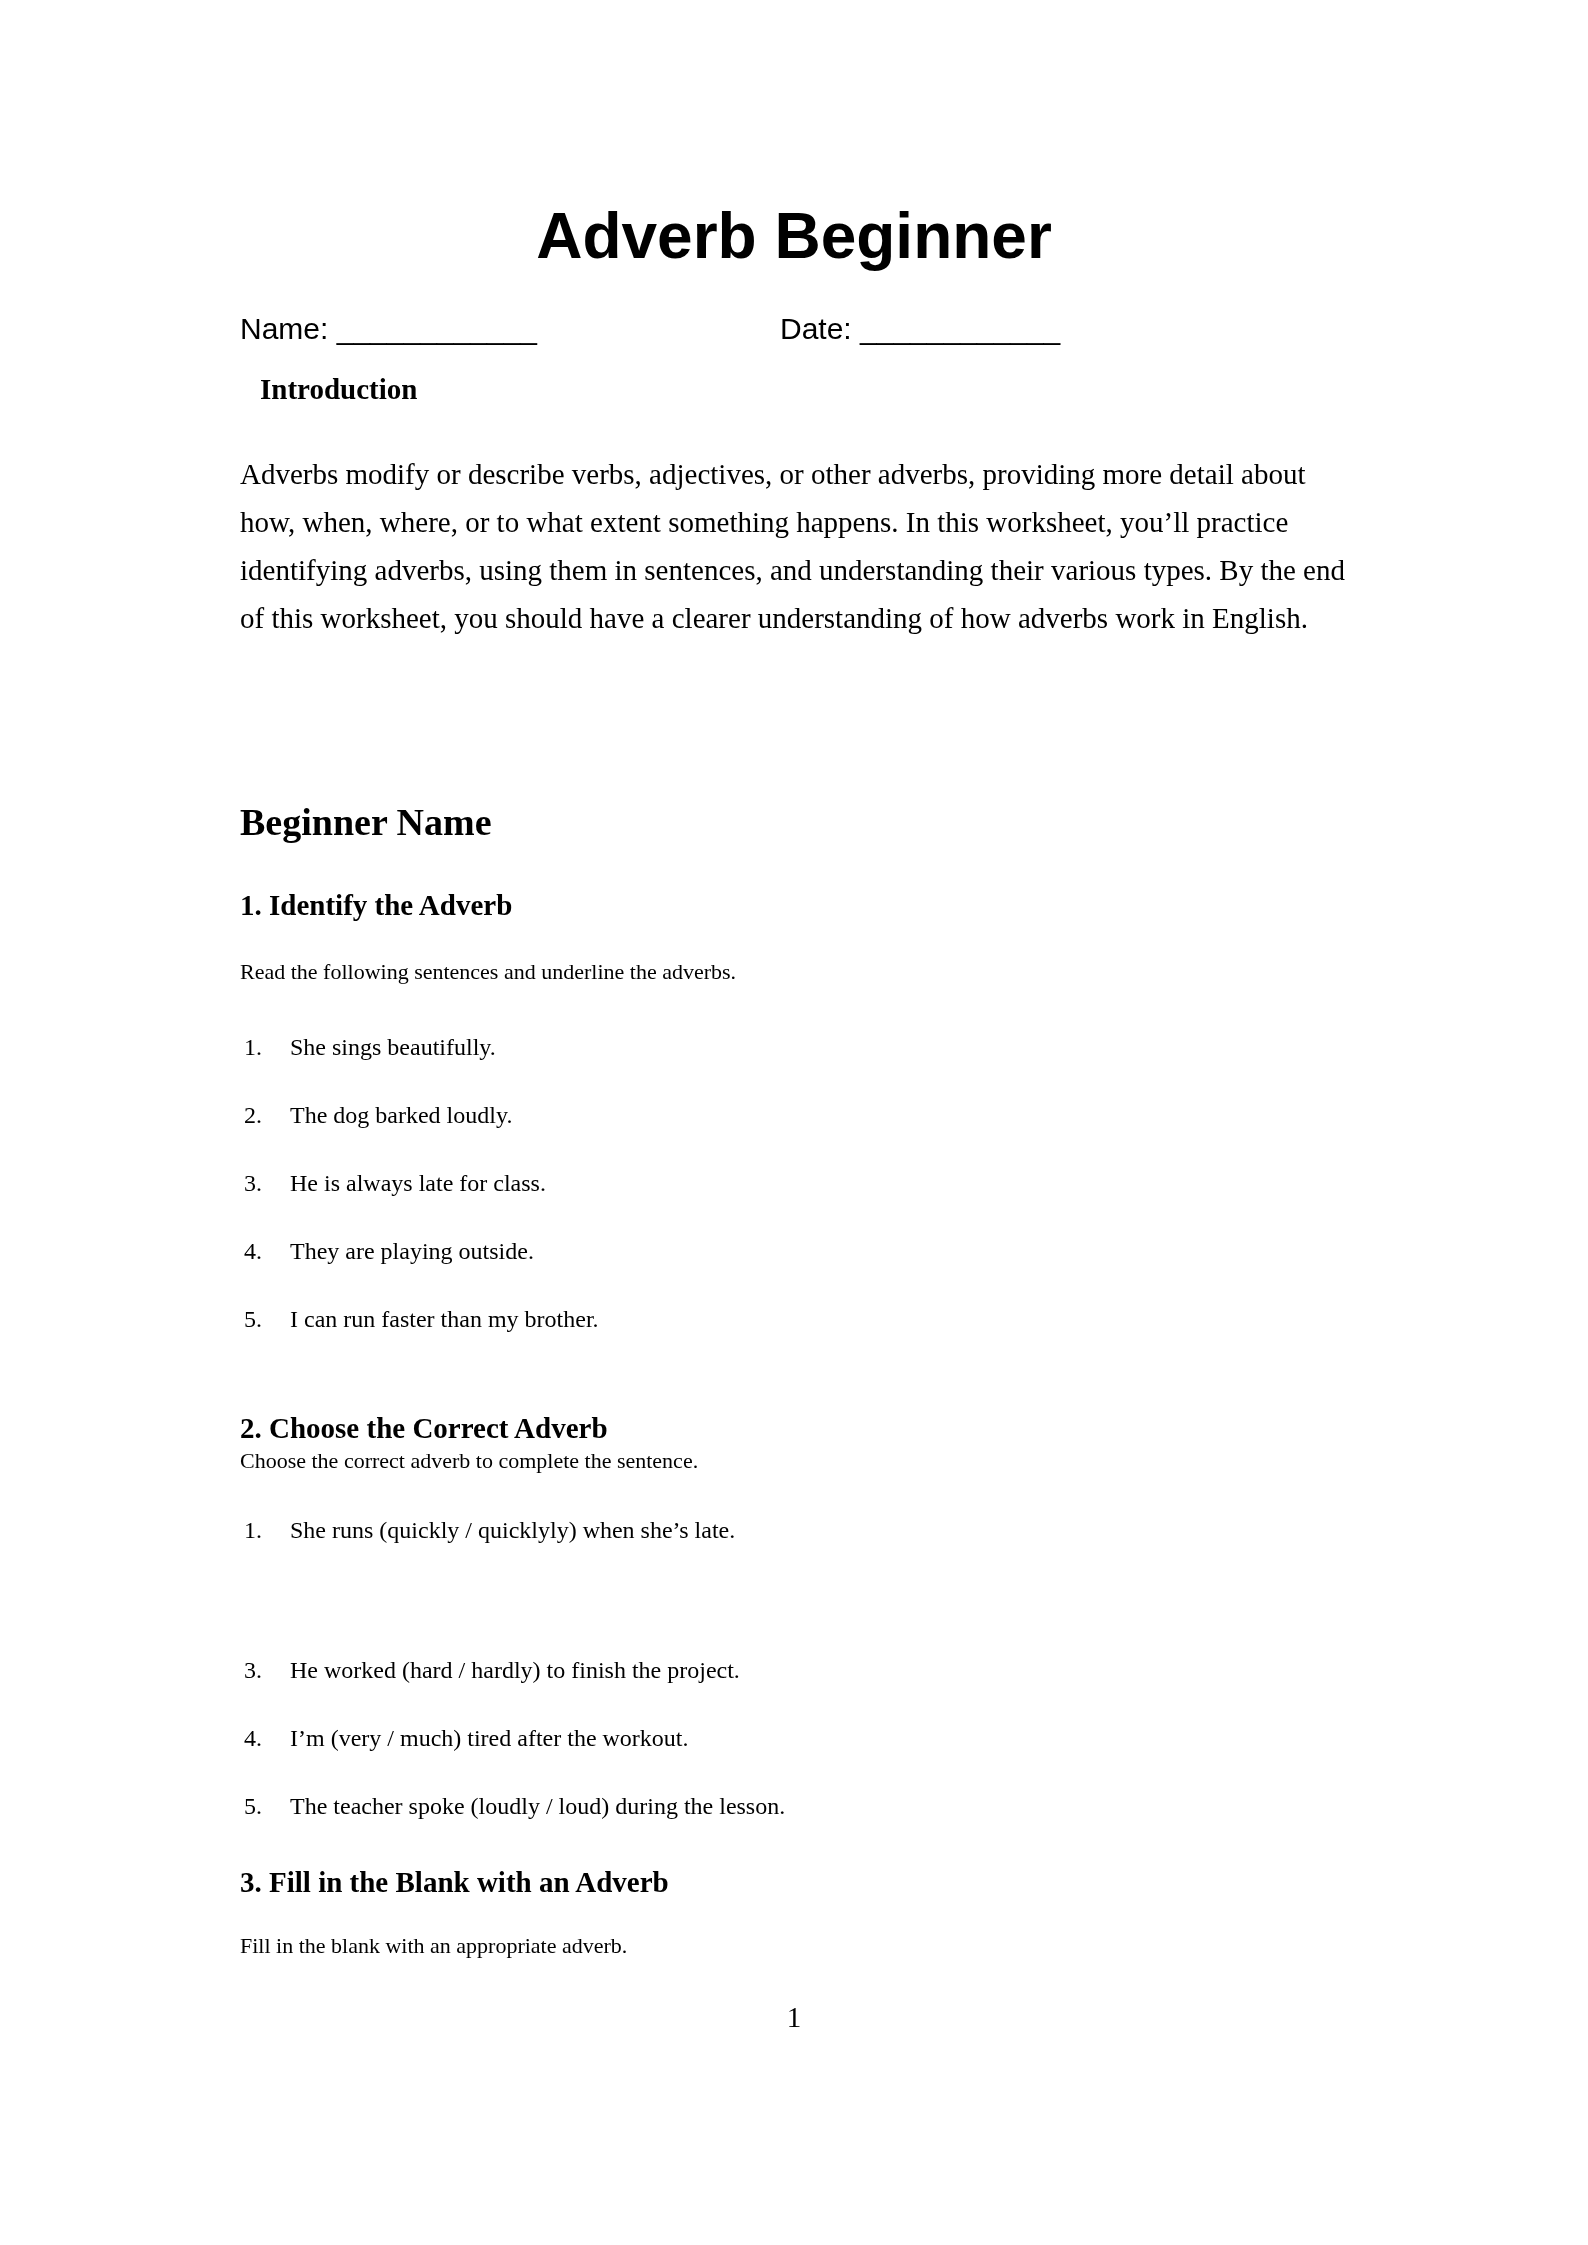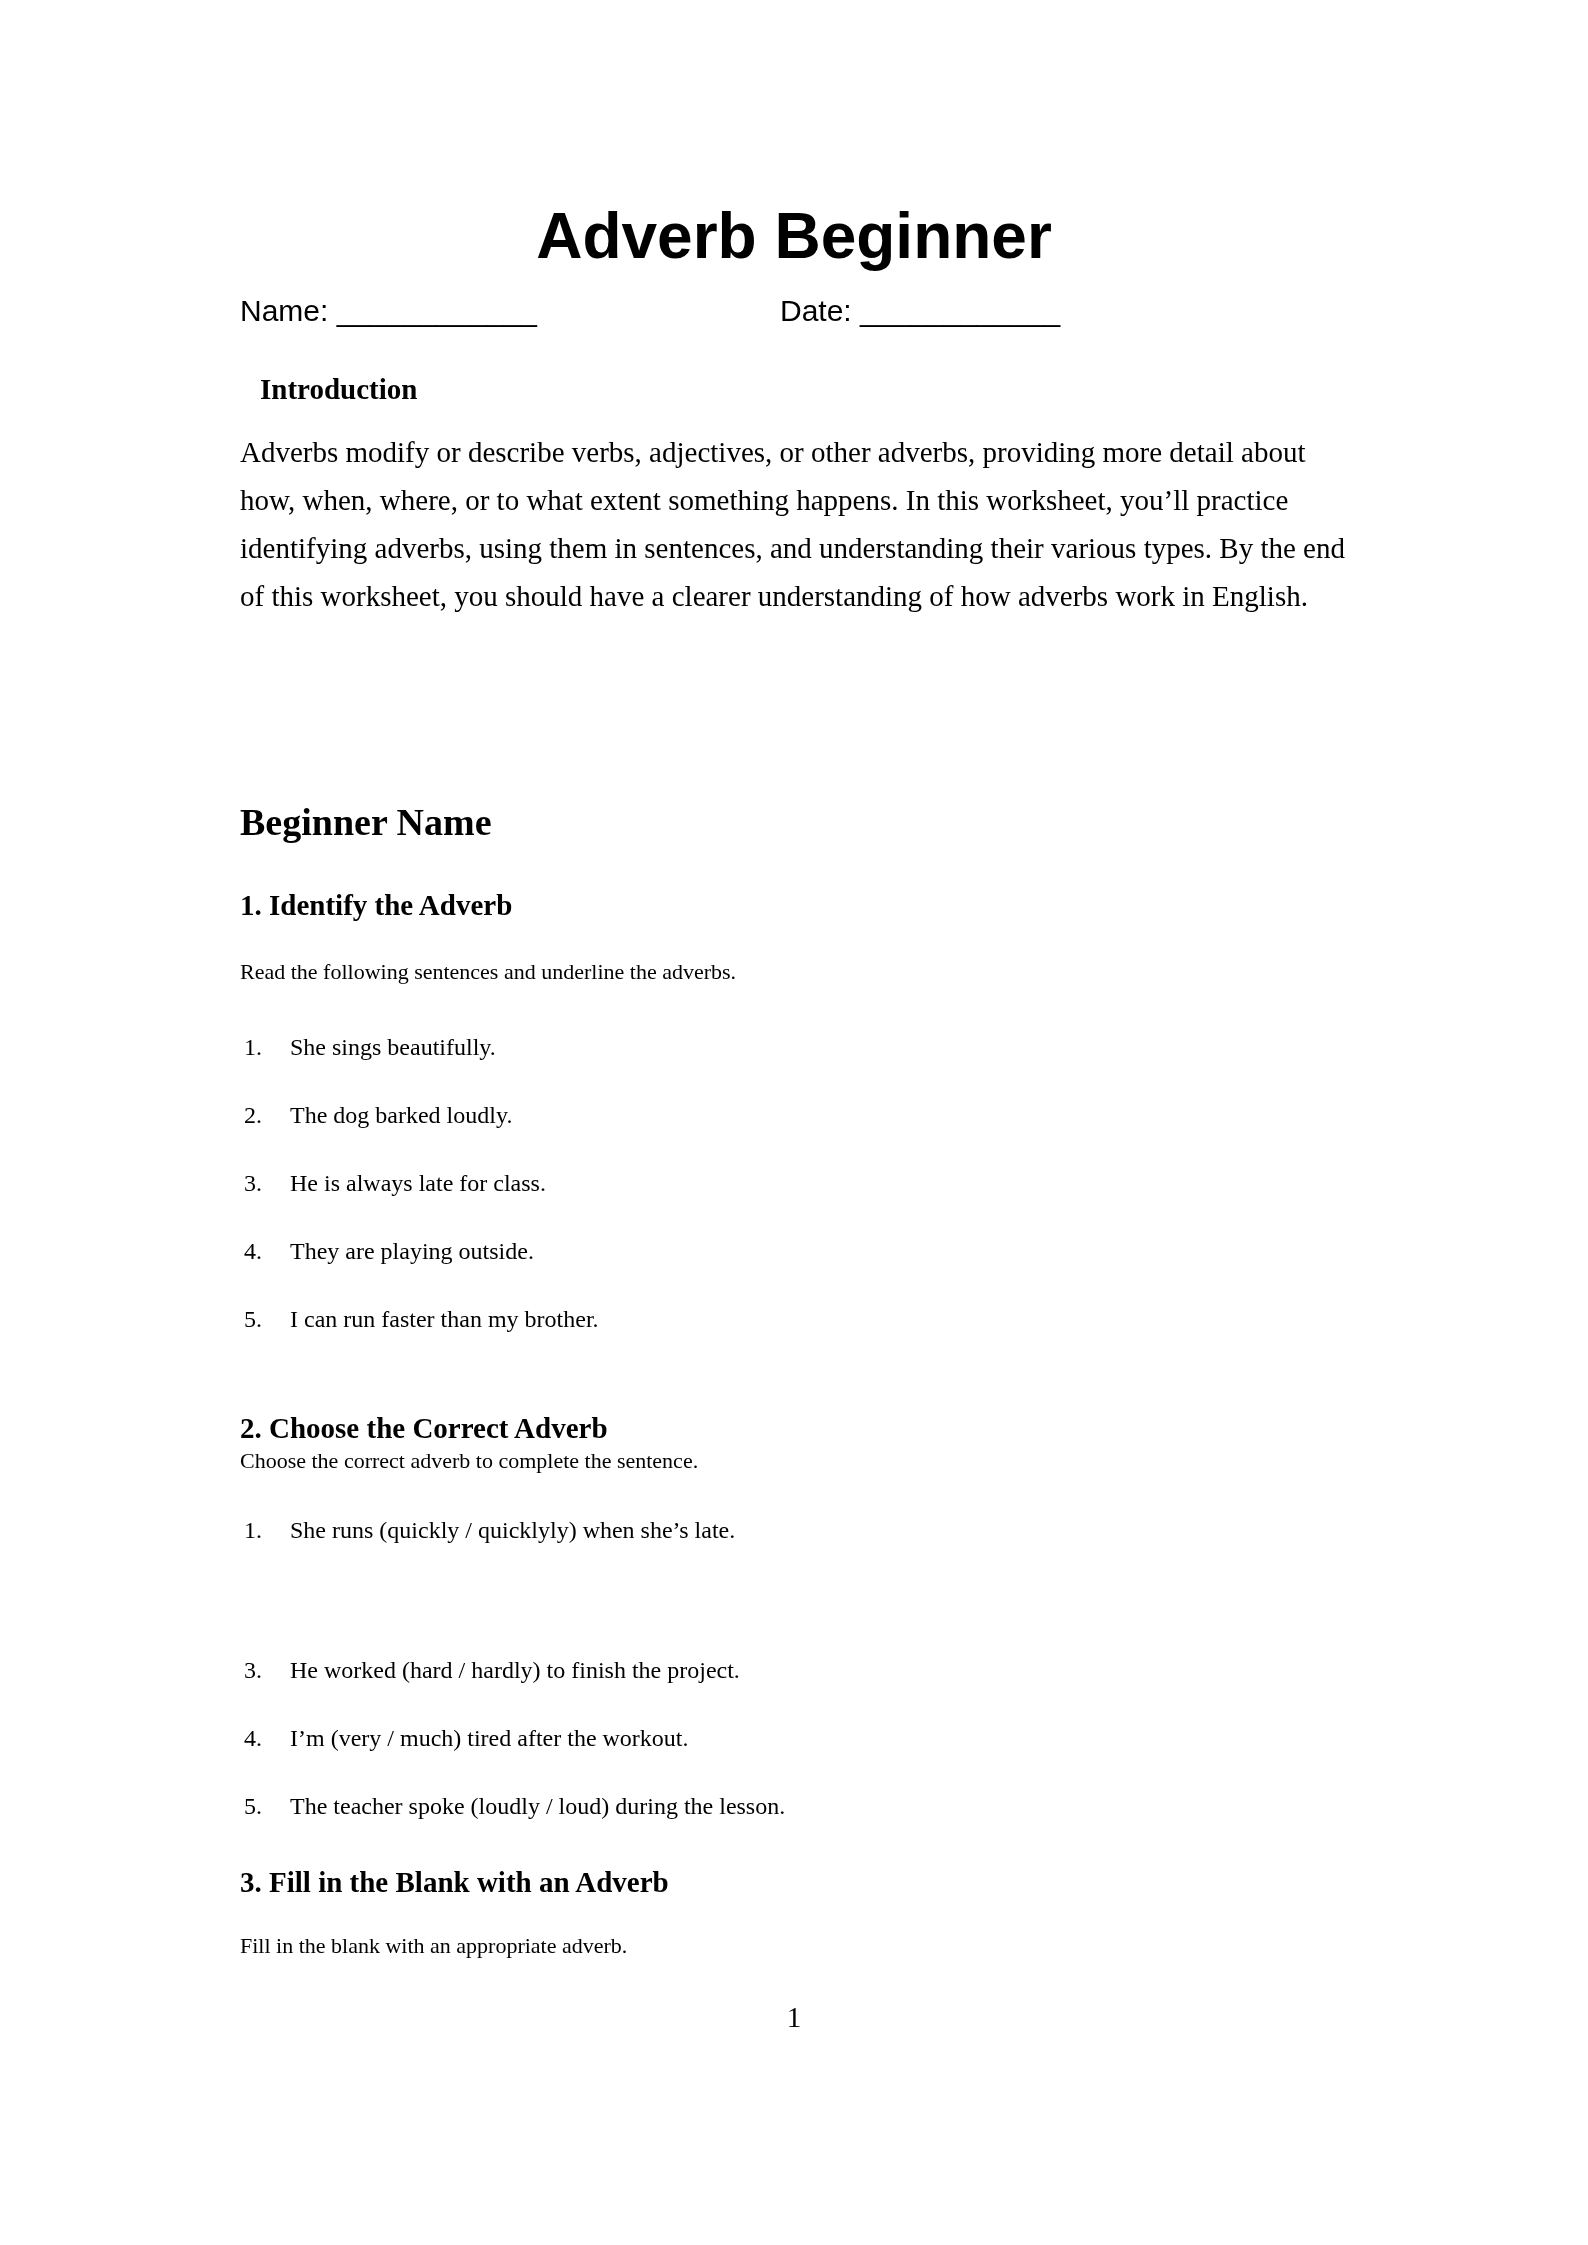--- a/index.html
+++ b/index.html
@@ -25,41 +25,41 @@
     text-align: center;
     font-family: "Liberation Sans", sans-serif;
     font-weight: bold;
     font-size: 64px;
     line-height: 1;
     white-space: nowrap;
   }
 
   .nd-row {
     left: 240px;
-    top: 296px;
+    top: 314px;
     width: 1108px;
     font-family: "Liberation Sans", sans-serif;
     font-size: 30px;
     line-height: 1;
     white-space: nowrap;
   }
   .nd-date { position: absolute; left: 540px; top: 0; text-align: center; }
   .blank-line { letter-spacing: 0; }
 
   .serif-bold-head {
     left: 240px;
     font-weight: bold;
     font-size: 29px;
     line-height: 1;
     white-space: nowrap;
   }
 
   .intro-para {
     left: 240px;
-    top: 428px;
+    top: 450px;
     width: 1108px;
     font-size: 29px;
     line-height: 48px;
     text-align: left;
   }
 
   .level-head {
     left: 240px;
     top: 803px;
     font-weight: bold;

